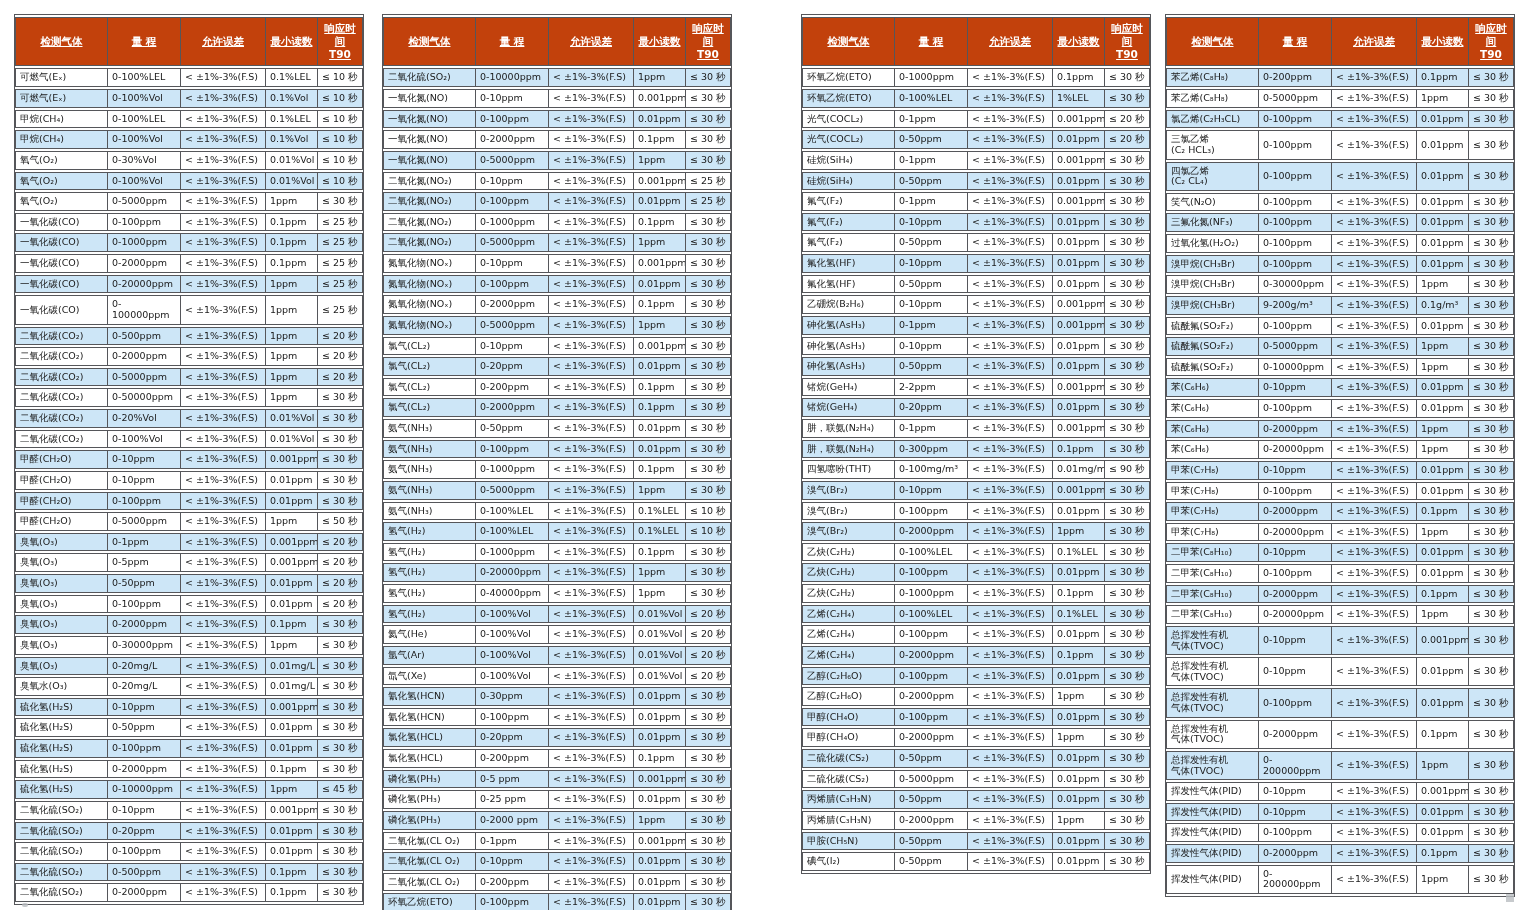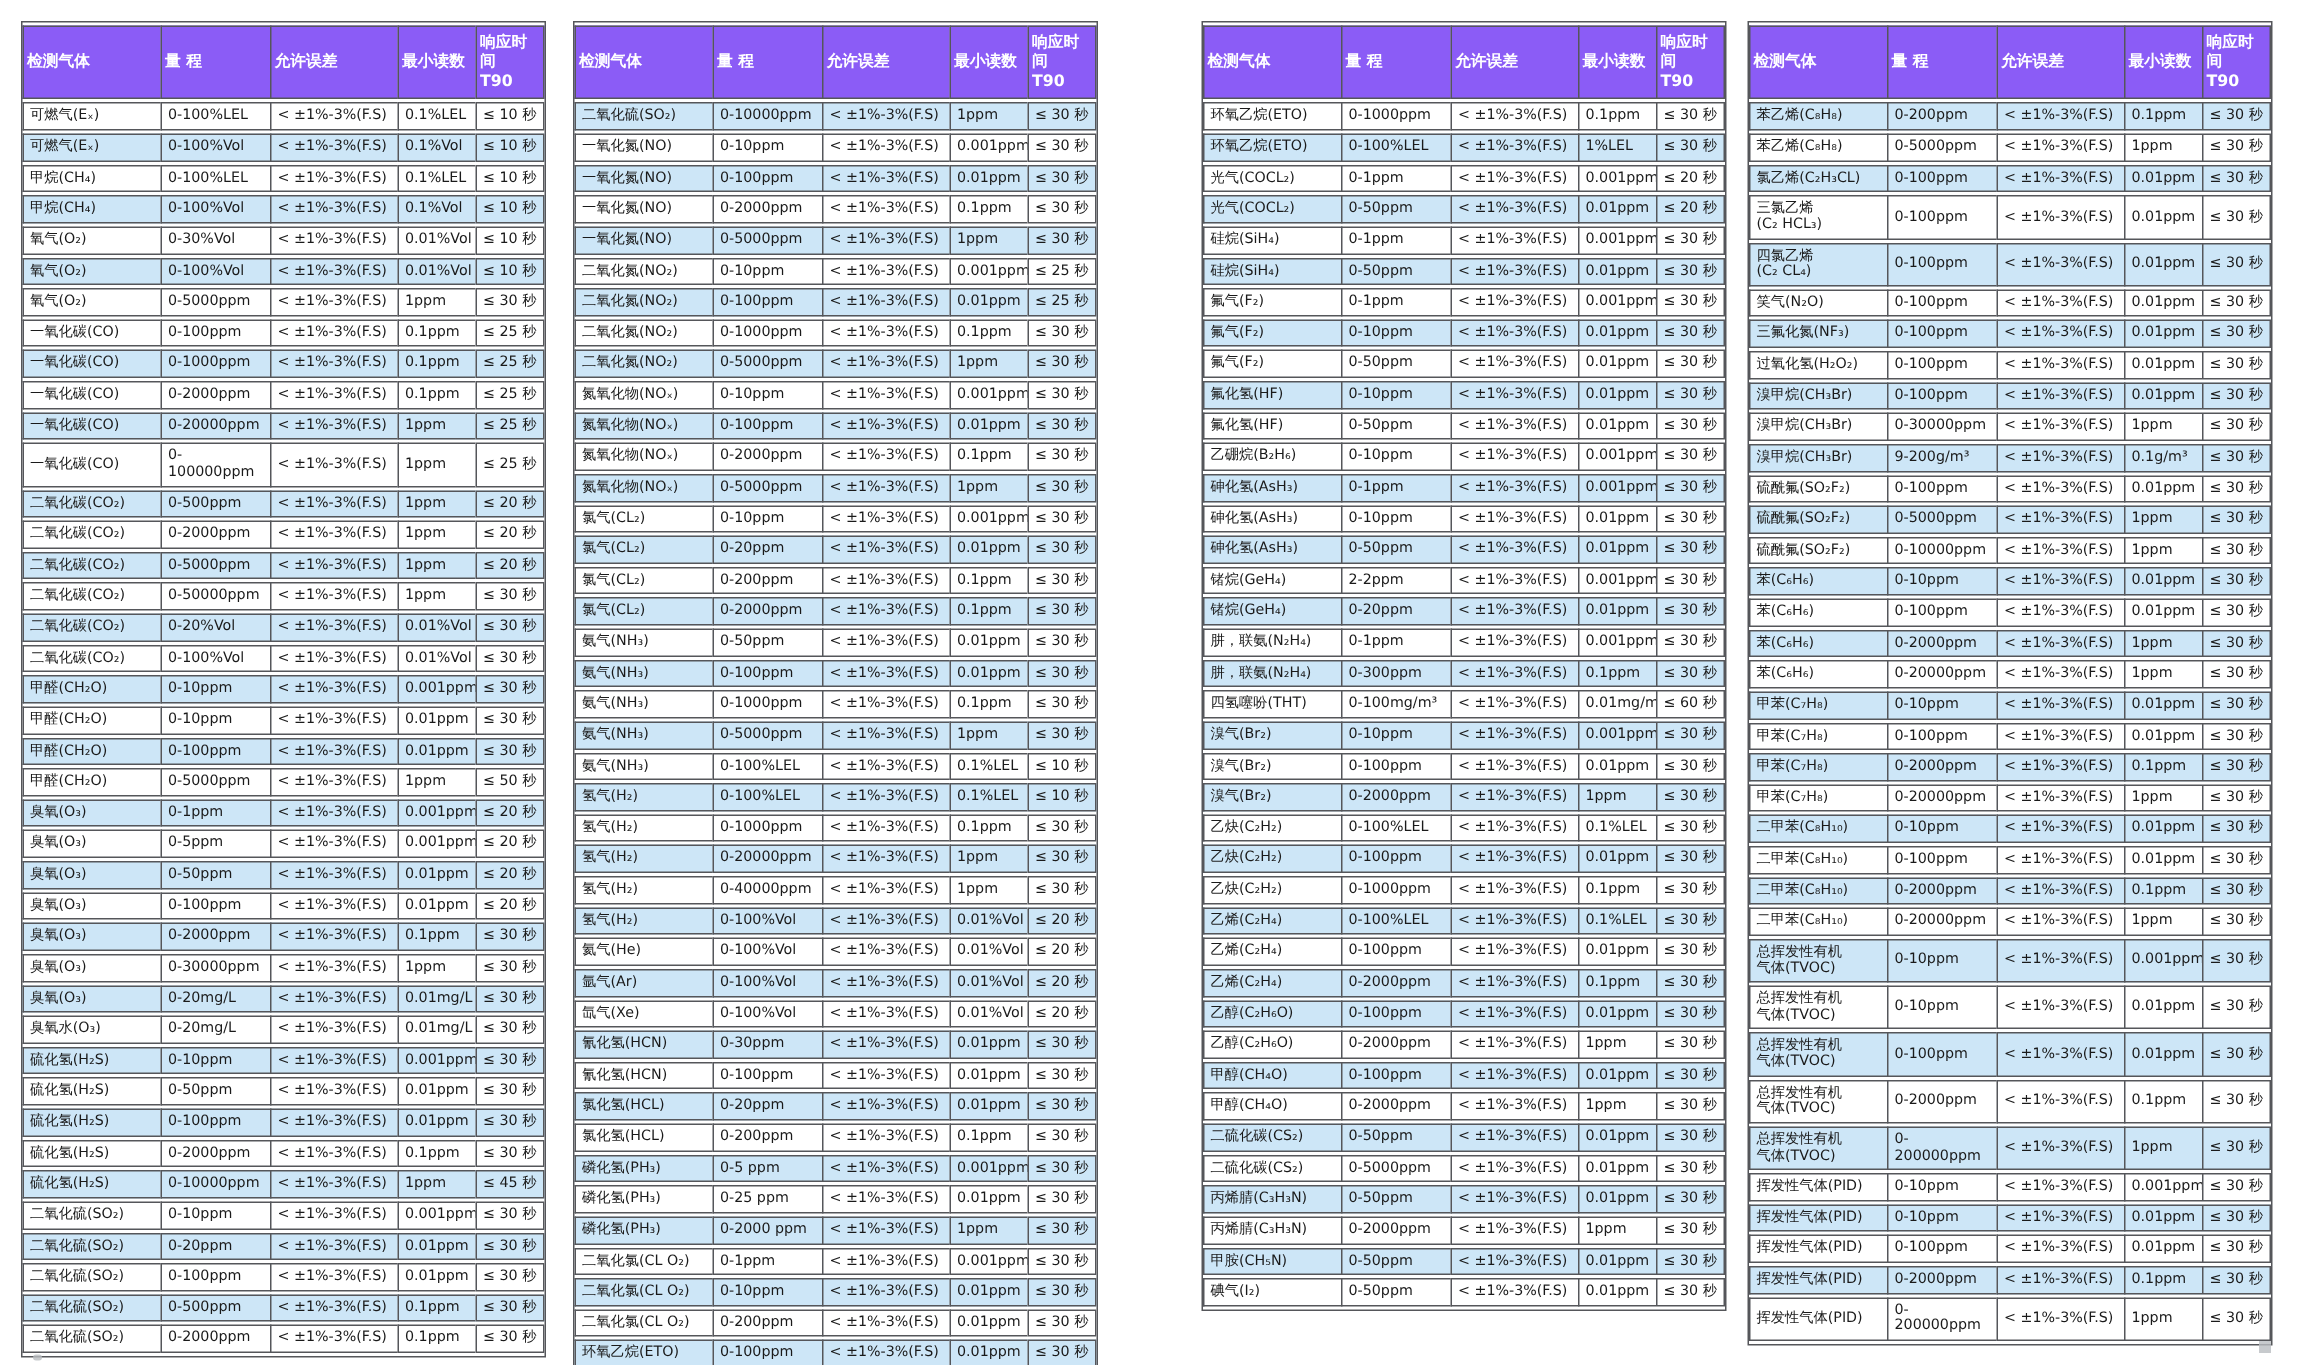--- a/index.html
+++ b/index.html
@@ -28,26 +28,28 @@
     border-top: 1px solid #55565a;
     border-bottom: 1px solid #55565a;
     border-left: 1px solid #55565a;
     white-space: pre-line;
     overflow: hidden;
     text-align: left;
     vertical-align: middle;
   }
   .gt th:last-child, .gt td:last-child { border-right: 1px solid #55565a; }
   .gt th {
-    background: #8b5cf6;
+    background: #c2410c;
     color: #ffffff;
     font-size: 10.5px;
     font-weight: bold;
+    text-align: center;
     padding: 4px 2px;
     line-height: 1.25;
+    text-decoration: underline;
   }
   .gt td {
     background: #ffffff;
     font-size: 9.5px;
     line-height: 1.12;
     padding: 3px 4px;
   }
   .gt tr.alt td { background: #cde6f7; }
   .note {
     position: absolute;
@@ -830,21 +832,21 @@
             <td>0-300ppm</td>
             <td>&lt; ±1%-3%(F.S)</td>
             <td>0.1ppm</td>
             <td>≤ 30 秒</td>
           </tr>
           <tr>
             <td>四氢噻吩(THT)</td>
             <td>0-100mg/m³</td>
             <td>&lt; ±1%-3%(F.S)</td>
             <td>0.01mg/m³</td>
-            <td>≤ 60 秒</td>
+            <td>≤ 90 秒</td>
           </tr>
           <tr class="alt">
             <td>溴气(Br₂)</td>
             <td>0-10ppm</td>
             <td>&lt; ±1%-3%(F.S)</td>
             <td>0.001ppm</td>
             <td>≤ 30 秒</td>
           </tr>
           <tr>
             <td>溴气(Br₂)</td>

